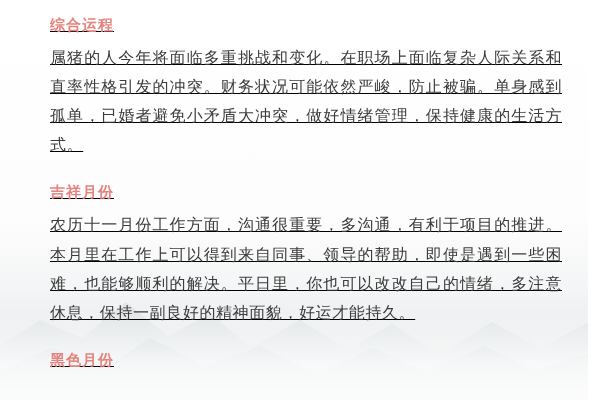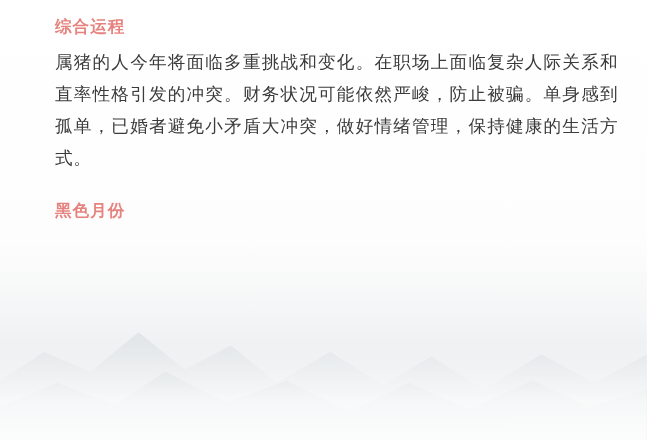--- a/index.html
+++ b/index.html
@@ -11,20 +11,21 @@
     height: 400px;
     overflow: hidden;
     font-family: "Liberation Sans", "DejaVu Sans", sans-serif;
   }
   #page {
     position: relative;
     width: 588px;
     height: 400px;
     background: linear-gradient(180deg, #ffffff 0%, #fdfdfd 55%, #f4f5f6 72%, #e8ebec 86%, #dfe3e5 100%);
     overflow: hidden;
+    text-decoration: underline;
   }
   
   .bg-mountain {
     position: absolute;
     left: 0;
     bottom: 0;
     width: 600px;
     height: 150px;
     opacity: 0.55;
     pointer-events: none;
@@ -91,19 +92,23 @@
   </svg>
   <div class="bg-haze"></div>
 
   <div class="content">
 
     <div class="section">
       <h2 class="section-title">综合运程</h2>
       <p class="section-body">属猪的人今年将面临多重挑战和变化。在职场上面临复杂人际关系和直率性格引发的冲突。财务状况可能依然严峻，防止被骗。单身感到孤单，已婚者避免小矛盾大冲突，做好情绪管理，保持健康的生活方式。</p>
     </div>
 
+    <div class="section">
+      <h2 class="section-title">吉祥月份</h2>
+      <p class="section-body">农历十一月份工作方面，沟通很重要，多沟通，有利于项目的推进。本月里在工作上可以得到来自同事、领导的帮助，即使是遇到一些困难，也能够顺利的解决。平日里，你也可以改改自己的情绪，多注意休息，保持一副良好的精神面貌，好运才能持久。</p>
+    </div>
 
     <div class="section section--clipped">
       <h2 class="section-title">黑色月份</h2>
     </div>
 
   </div>
 </div>
 
 </body></html>

